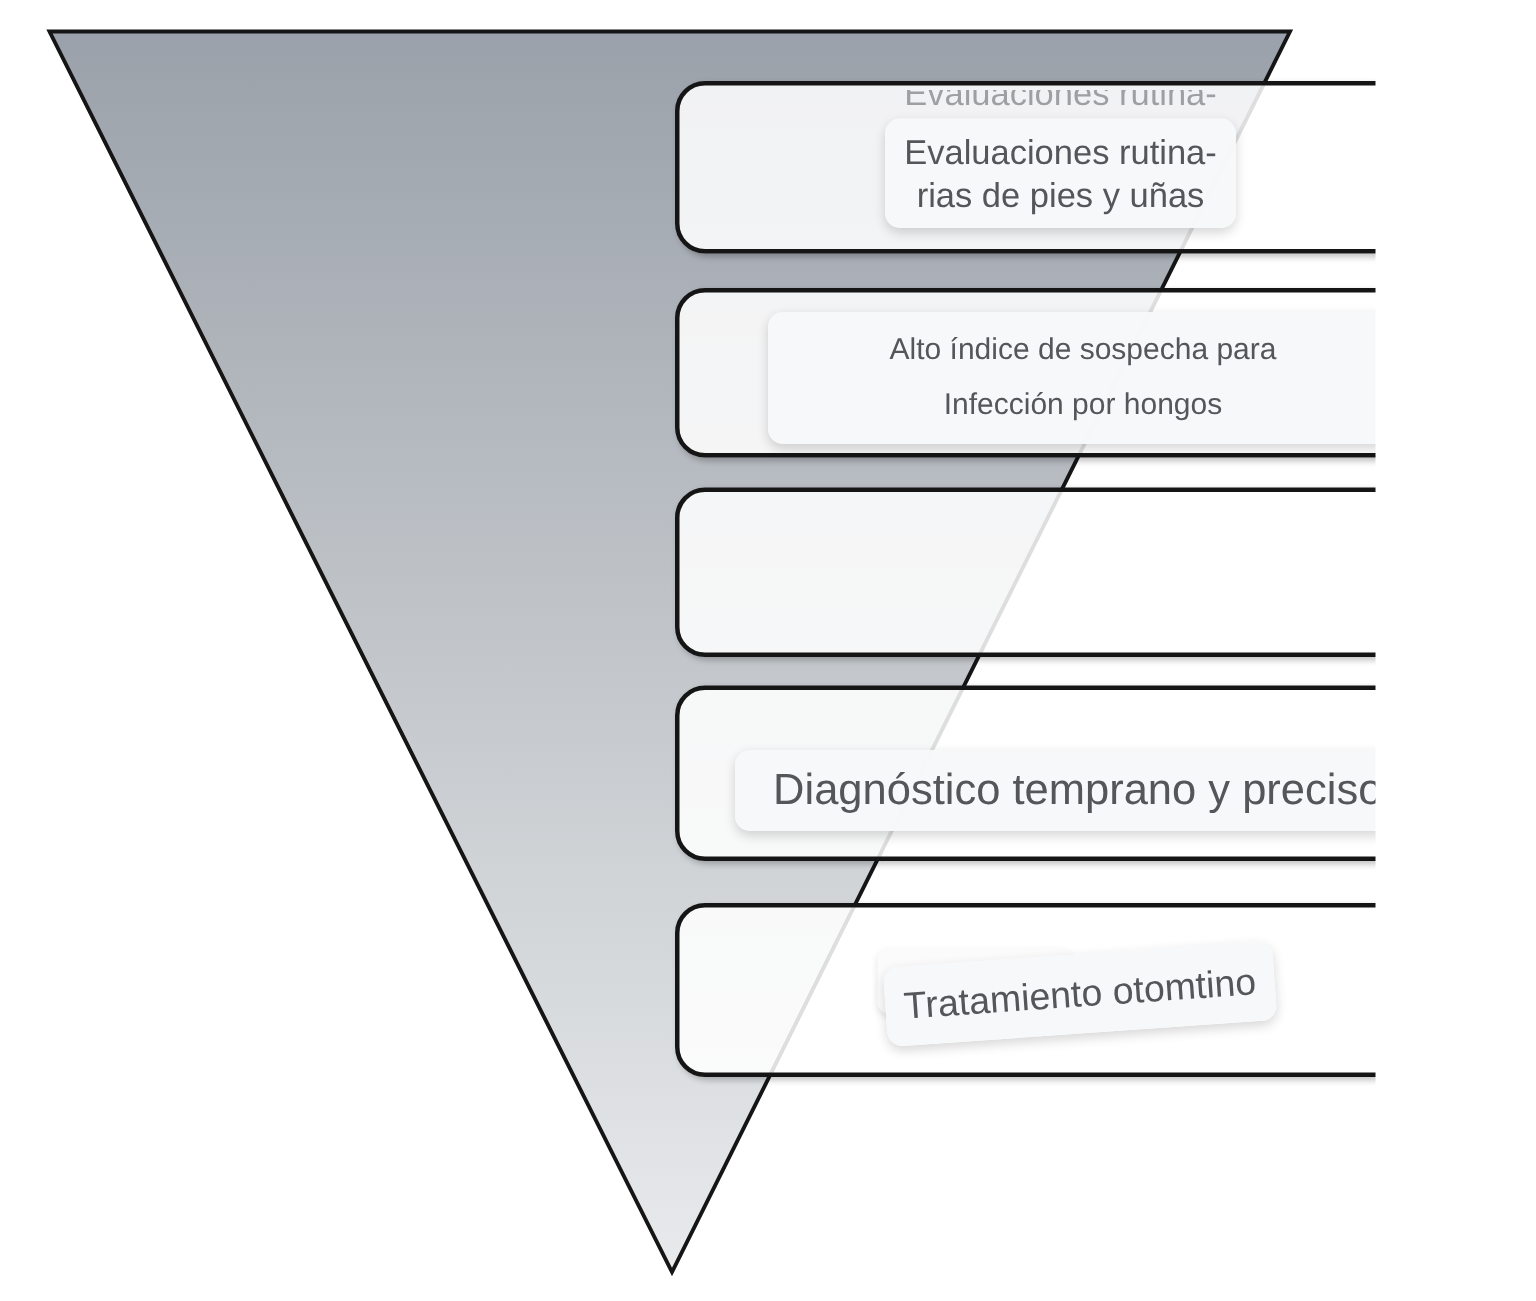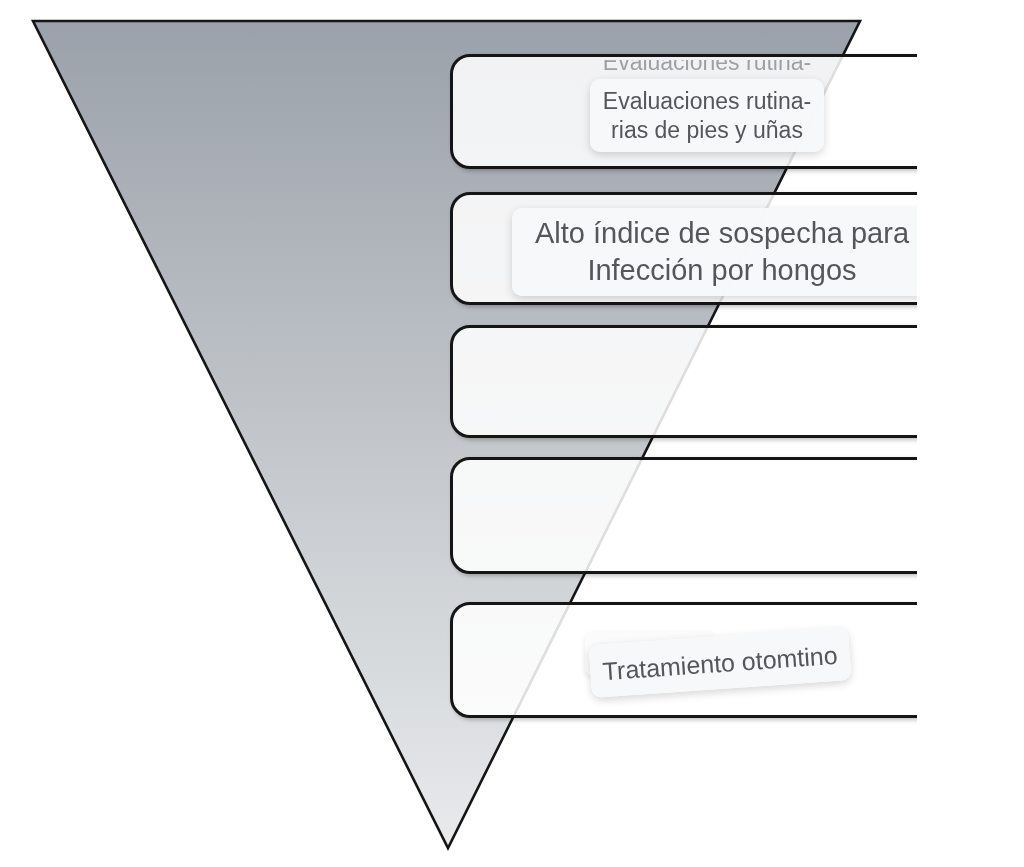--- a/index.html
+++ b/index.html
@@ -48,21 +48,21 @@
     text-align: center;
     background: rgba(247, 248, 249, 0.95);
     border-radius: 10px;
     box-shadow: 0 3px 8px rgba(0, 0, 0, 0.16);
     color: #54575a;
     white-space: pre-line;
     box-sizing: border-box;
     z-index: 3;
   }
   .chip-1 { left: 590px; top: 79px;  width: 234px; height: 73px; font-size: 23px; line-height: 29px; }
-  .chip-2 { left: 512px; top: 208px; width: 420px; height: 88px; font-size: 29px; line-height: 37px; }
+  .chip-2 { left: 512px; top: 208px; width: 420px; height: 88px; font-size: 20px; line-height: 37px; }
   .chip-3 { left: 487px; top: 366px; width: 473px; height: 50px; font-size: 26px; line-height: 32px; }
   .chip-4 { left: 490px; top: 500px; width: 457px; height: 54px; font-size: 29px; line-height: 34px; }
   .chip-5 {
     left: 590px; top: 636px; width: 260px; height: 53px;
     font-size: 25px; line-height: 30px;
     transform: rotate(-4deg);
     transform-origin: center center;
   }
 
   
@@ -128,20 +128,23 @@
     <span>Evaluaciones rutina-
 rias de pies y uñas</span>
   </div>
 
   <div class="chip chip-2">
     <span>Alto índice de sospecha para
 Infección por hongos</span>
   </div>
 
 
+  <div class="chip chip-4">
+    <span>Diagnóstico temprano y preciso</span>
+  </div>
 
   <div class="ghost-chip"></div>
 
   <div class="chip chip-5">
     <span>Tratamiento otomtino</span>
   </div>
 
 </div>
 
 </body></html>

